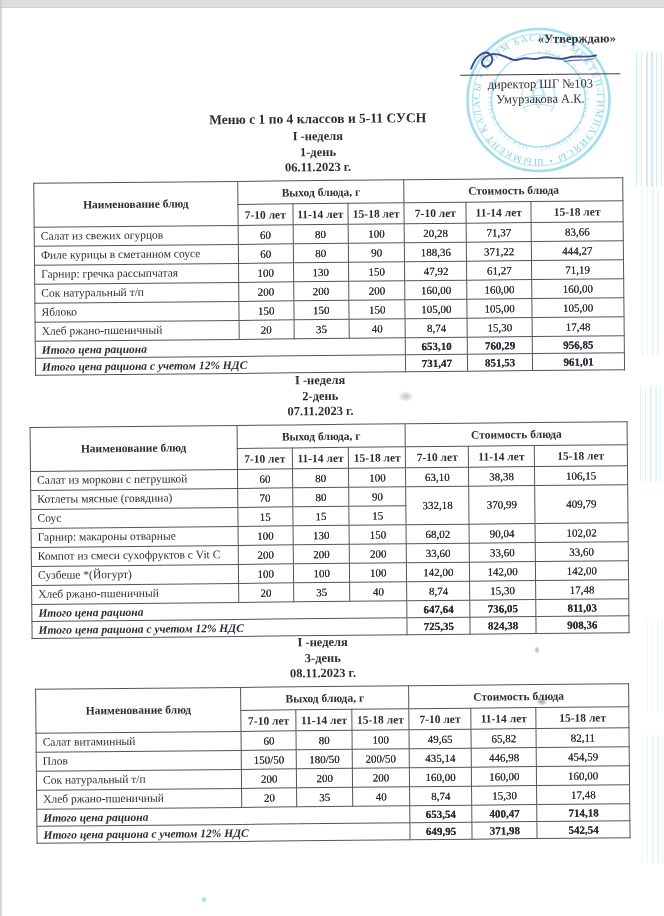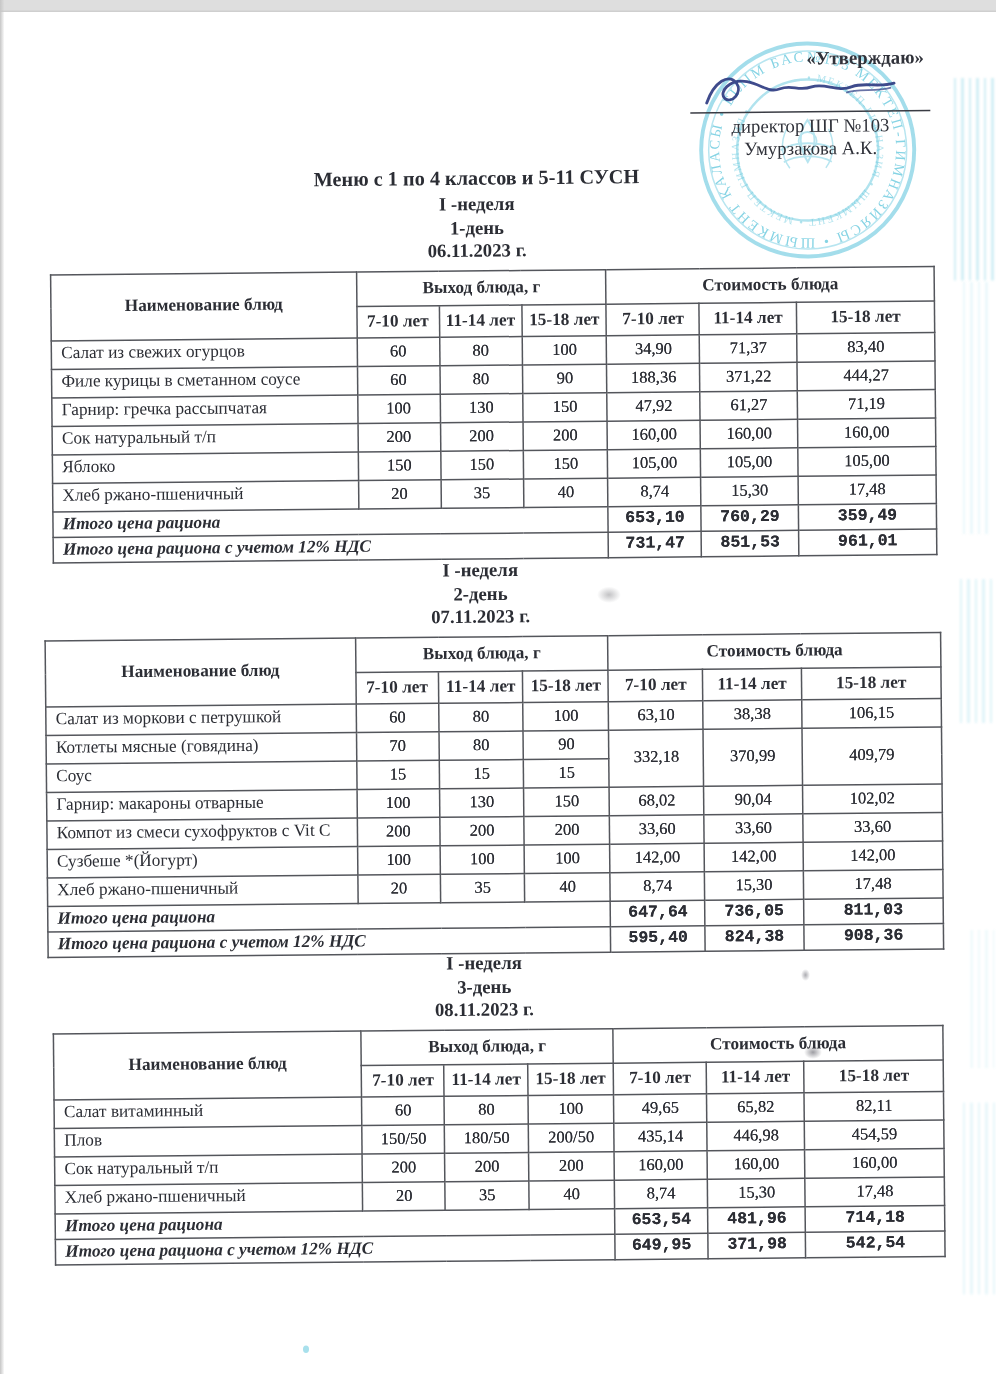--- a/index.html
+++ b/index.html
@@ -36,21 +36,21 @@
   #sec3 table{margin:4px 0 0 33px;width:594px;}
   col.c-name{width:34.6%;}
   col.c-o1{width:9.3%;} col.c-o2{width:9.4%;} col.c-o3{width:9.6%;}
   col.c-p1{width:10.5%;} col.c-p2{width:11.0%;} col.c-p3{width:15.6%;}
   th,td{border:1px solid #54565c;}
   thead th{font-weight:bold;font-size:11.5px;padding:2px 1px;height:18px;vertical-align:middle;text-align:center;}
   thead tr.age-row th{height:16px;}
   td.name{text-align:left;padding:1px 4px 1px 6px;font-size:11.5px;height:16px;line-height:13px;}
   td.num{text-align:center;text-shadow:0 0 .4px currentColor;}
   td.total-label{font-weight:bold;font-style:italic;font-size:11.5px;padding:1px 6px;height:14px;}
-  td.total-val{font-weight:bold;text-align:center;font-family:Liberation Mono, monospace;}
+  td.total-val{font-weight:bold;text-align:center;}
 
   
   .streak{position:absolute;z-index:5;pointer-events:none;
     background:repeating-linear-gradient(90deg,rgba(110,203,224,.55) 0 1.5px,rgba(110,203,224,0) 1.5px 5px);
     filter:blur(.6px);}
   #streak1{right:0;top:52px;width:28px;height:135px;opacity:.55;}
   #streak2{right:2px;top:188px;width:20px;height:168px;opacity:.25;}
   #streak3{right:0;top:386px;width:24px;height:96px;opacity:.38;}
   #streak4{right:1px;top:620px;width:16px;height:92px;opacity:.2;}
   #streak5{right:0;top:735px;width:22px;height:128px;opacity:.28;}
@@ -136,23 +136,23 @@
           <th>11-14 лет</th>
           <th>15-18 лет</th>
         </tr>
       </thead>
       <tbody>
           <tr>
             <td class="name">Салат из свежих огурцов</td>
             <td class="num">60</td>
             <td class="num">80</td>
             <td class="num">100</td>
-            <td class="num" rowspan="1">34,90</td>
+            <td class="num" rowspan="1">20,28</td>
             <td class="num" rowspan="1">71,37</td>
-            <td class="num" rowspan="1">83,40</td>
+            <td class="num" rowspan="1">83,66</td>
           </tr>
           <tr>
             <td class="name">Филе курицы в сметанном соусе</td>
             <td class="num">60</td>
             <td class="num">80</td>
             <td class="num">90</td>
             <td class="num" rowspan="1">188,36</td>
             <td class="num" rowspan="1">371,22</td>
             <td class="num" rowspan="1">444,27</td>
           </tr>
@@ -189,21 +189,21 @@
             <td class="num">35</td>
             <td class="num">40</td>
             <td class="num" rowspan="1">8,74</td>
             <td class="num" rowspan="1">15,30</td>
             <td class="num" rowspan="1">17,48</td>
           </tr>
           <tr>
             <td class="total-label" colspan="4">Итого цена рациона</td>
             <td class="num total-val">653,10</td>
             <td class="num total-val">760,29</td>
-            <td class="num total-val">359,49</td>
+            <td class="num total-val">956,85</td>
           </tr>
           <tr>
             <td class="total-label" colspan="4">Итого цена рациона с учетом 12% НДС</td>
             <td class="num total-val">731,47</td>
             <td class="num total-val">851,53</td>
             <td class="num total-val">961,01</td>
           </tr>
         </tbody>
     </table>
   </section>
@@ -299,21 +299,21 @@
             <td class="num" rowspan="1">17,48</td>
           </tr>
           <tr>
             <td class="total-label" colspan="4">Итого цена рациона</td>
             <td class="num total-val">647,64</td>
             <td class="num total-val">736,05</td>
             <td class="num total-val">811,03</td>
           </tr>
           <tr>
             <td class="total-label" colspan="4">Итого цена рациона с учетом 12% НДС</td>
-            <td class="num total-val">595,40</td>
+            <td class="num total-val">725,35</td>
             <td class="num total-val">824,38</td>
             <td class="num total-val">908,36</td>
           </tr>
         </tbody>
     </table>
   </section>
 
   <section class="menu-section" id="sec3">
     <div class="hline">I -неделя</div>
     <div class="hline">3-день</div>
@@ -376,21 +376,21 @@
             <td class="num">20</td>
             <td class="num">35</td>
             <td class="num">40</td>
             <td class="num" rowspan="1">8,74</td>
             <td class="num" rowspan="1">15,30</td>
             <td class="num" rowspan="1">17,48</td>
           </tr>
           <tr>
             <td class="total-label" colspan="4">Итого цена рациона</td>
             <td class="num total-val">653,54</td>
-            <td class="num total-val">481,96</td>
+            <td class="num total-val">400,47</td>
             <td class="num total-val">714,18</td>
           </tr>
           <tr>
             <td class="total-label" colspan="4">Итого цена рациона с учетом 12% НДС</td>
             <td class="num total-val">649,95</td>
             <td class="num total-val">371,98</td>
             <td class="num total-val">542,54</td>
           </tr>
         </tbody>
     </table>

